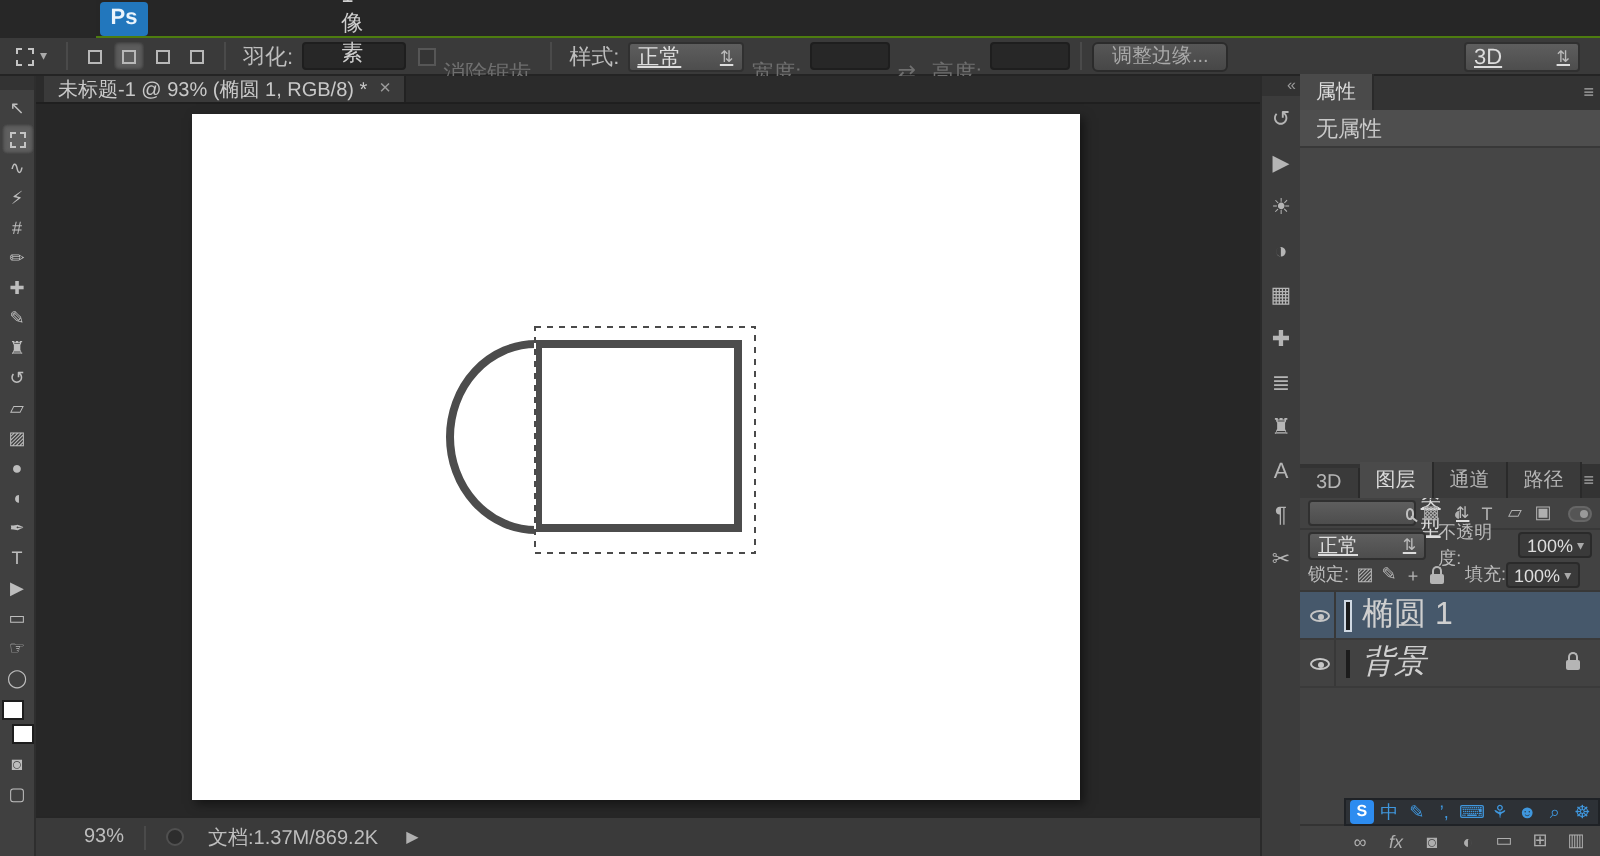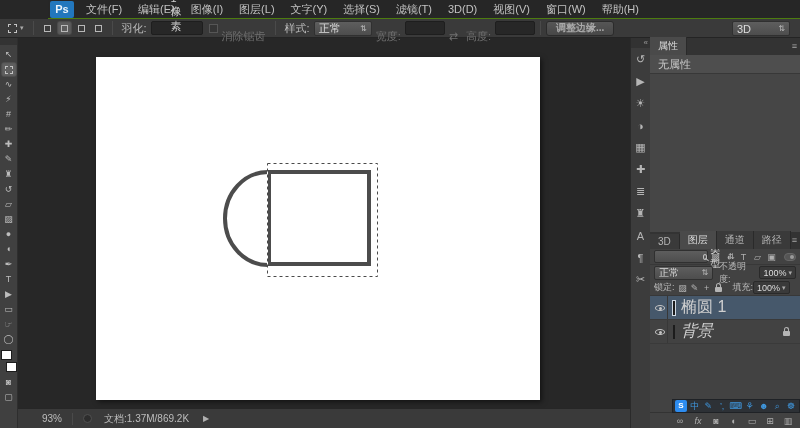--- a/index.html
+++ b/index.html
@@ -23,25 +23,25 @@
   .caret { font-size:7px; color:#aaa; }
   .mode-btn { width:15px; height:14px; display:flex; align-items:center; justify-content:center;
     border-radius:2px; margin:0 1px; }
   .mode-btn.active { background:#5c5c5c; box-shadow:inset 0 0 2px #222; }
   .mode-sq { width:7px; height:7px; border:1px solid #b8b8b8; }
   .opt-label { color:#bdbdbd; margin:0 4px; }
   .opt-label.disabled { color:#6f6f6f;margin-top:17px; }
   .inset-field { background:#272727; border:1px solid #1e1e1e; border-radius:2px; color:#cfcfcf;
     height:14px; display:flex; align-items:flex-end; padding:0 19px; }
   .dd { background:linear-gradient(#5e5e5e,#4d4d4d); border:1px solid #303030; border-radius:2px;
-    height:15px; display:flex; align-items:center; justify-content:space-between; padding:0 4px; color:#ddd; }
+    height:15px; display:flex; align-items:center; justify-content:space-between; padding:0 4px; color:#ddd;text-decoration:underline; }
   .dd .arrows { font-size:8px; color:#bbb; margin-left:6px; }
   .checkbox { width:9px; height:9px; border:1px solid #565656; background:#353535; margin-left:6px; }
   .btn { background:linear-gradient(#565656,#474747); border:1px solid #2b2b2b; border-radius:3px;
-    color:#a9a9a9; padding:1px 9px; font-size:10px; height:15px; display:flex; align-items:center;font-weight:bold; }
+    color:#a9a9a9; padding:1px 9px; font-size:10px; height:15px; display:flex; align-items:center; }
   #workspace-dd { position:absolute; right:10px; top:2px; width:58px; }
 
   
   #tabbar { position:absolute; left:18px; top:38px; width:612px; height:14px; background:#2b2b2b;
     border-bottom:1px solid #1f1f1f; display:flex; }
   #doc-tab { background:#3a3a3a; border-right:1px solid #222; padding:0 7px; display:flex; align-items:center;
     gap:6px; color:#c9c9c9; font-size:10px; margin-left:4px; }
   #doc-tab .close { color:#9a9a9a; font-size:10px; }
 
   
@@ -132,33 +132,20 @@
     color:#3f97de; font-size:9px; line-height:1; }
   .ime-icon.logo { background:#2d8cf0; color:#fff; border-radius:2px; font-size:8px; font-weight:bold; }
 </style>
 </head>
 <body>
 
 <div id="app">
 
   <div id="menubar">
     <div id="ps-logo">Ps</div>
-    <div id="menu-items" style="display: flex;">
-        <div class="menu-item">文件(F)</div>
-        <div class="menu-item">编辑(E)</div>
-        <div class="menu-item">图像(I)</div>
-        <div class="menu-item">图层(L)</div>
-        <div class="menu-item">文字(Y)</div>
-        <div class="menu-item">选择(S)</div>
-        <div class="menu-item">滤镜(T)</div>
-        <div class="menu-item">3D(D)</div>
-        <div class="menu-item">视图(V)</div>
-        <div class="menu-item">窗口(W)</div>
-        <div class="menu-item">帮助(H)</div>
-      </div>
   </div>
 
   <div id="optionsbar">
     <div id="tool-preset">
       <span class="mini-marquee"></span>
       <span class="caret">▾</span>
     </div>
     <div class="opt-sep"></div>
     <div class="mode-btn">
         <span class="mode-sq"></span>
@@ -191,20 +178,26 @@
     <span class="opt-label disabled">高度:</span>
     <div class="inset-field" style="width:26px;"></div>
     <div class="opt-sep"></div>
     <button class="btn">调整边缘...</button>
     <div class="dd" id="workspace-dd">
       <span>3D</span>
       <span class="arrows">⇅</span>
     </div>
   </div>
 
+  <div id="tabbar">
+    <div id="doc-tab">
+      <span>未标题-1 @ 93% (椭圆 1, RGB/8) *</span>
+      <span class="close">×</span>
+    </div>
+  </div>
 
   <div id="toolbar">
     <div id="toolbar-grip"></div>
   <div class="tool">
         <span>↖</span>
       </div>
       <div class="tool selected">
         <span class="mini-marquee"></span>
       </div>
       <div class="tool">

